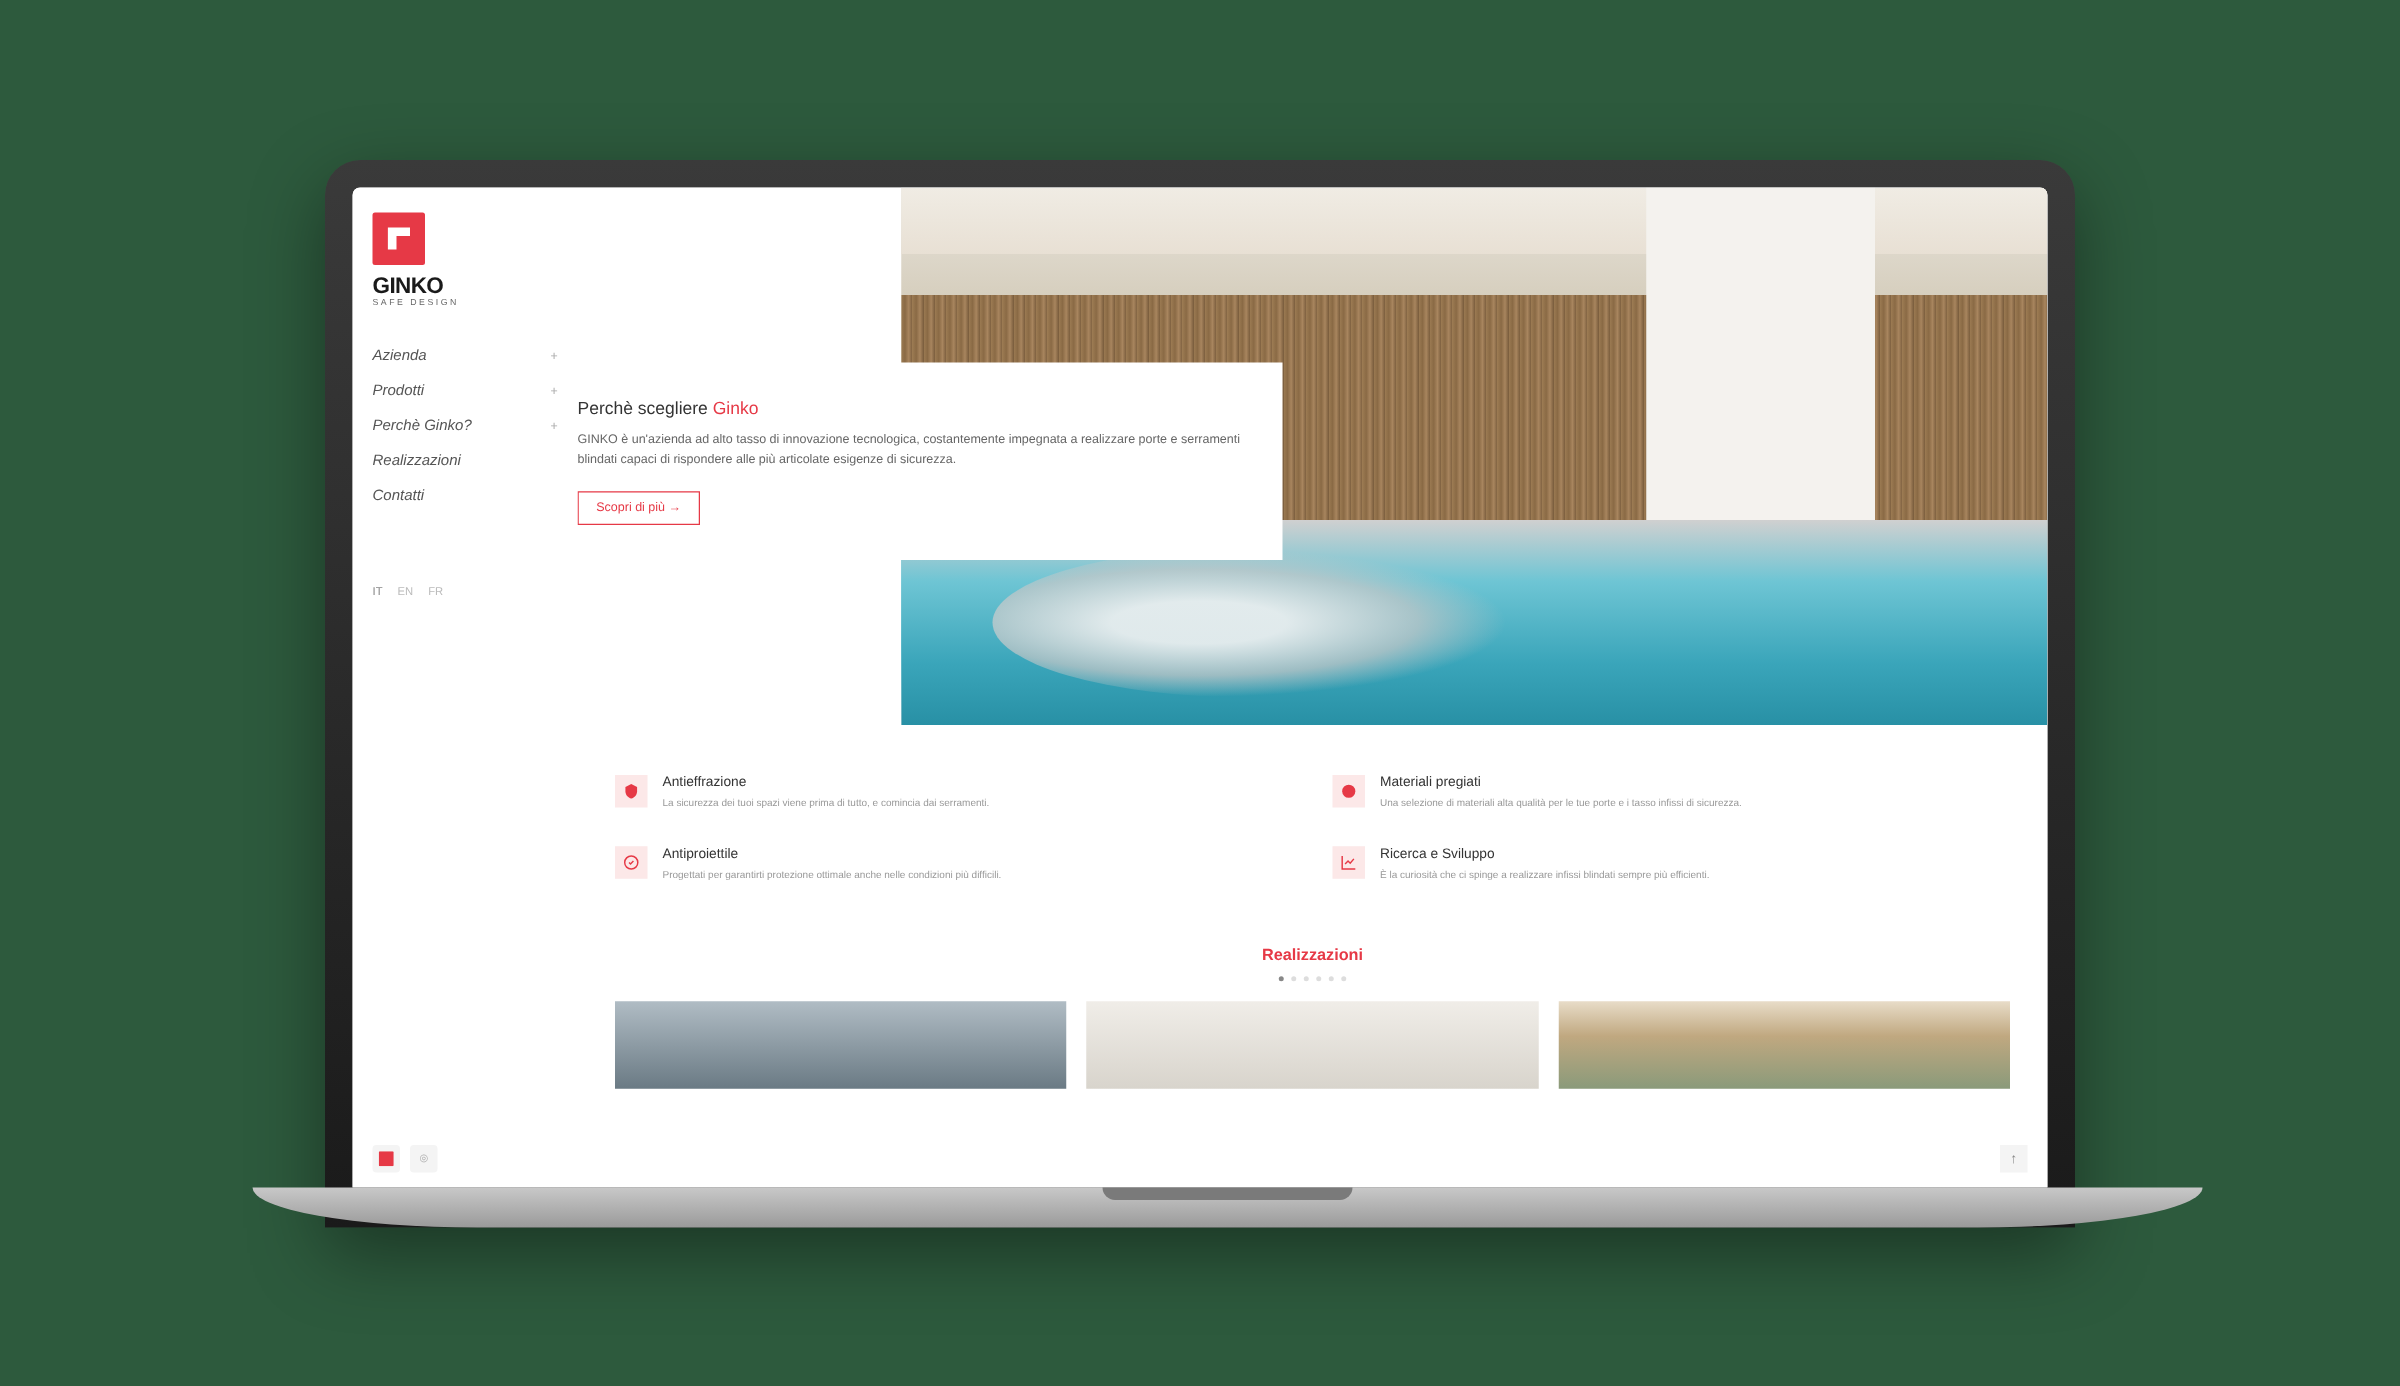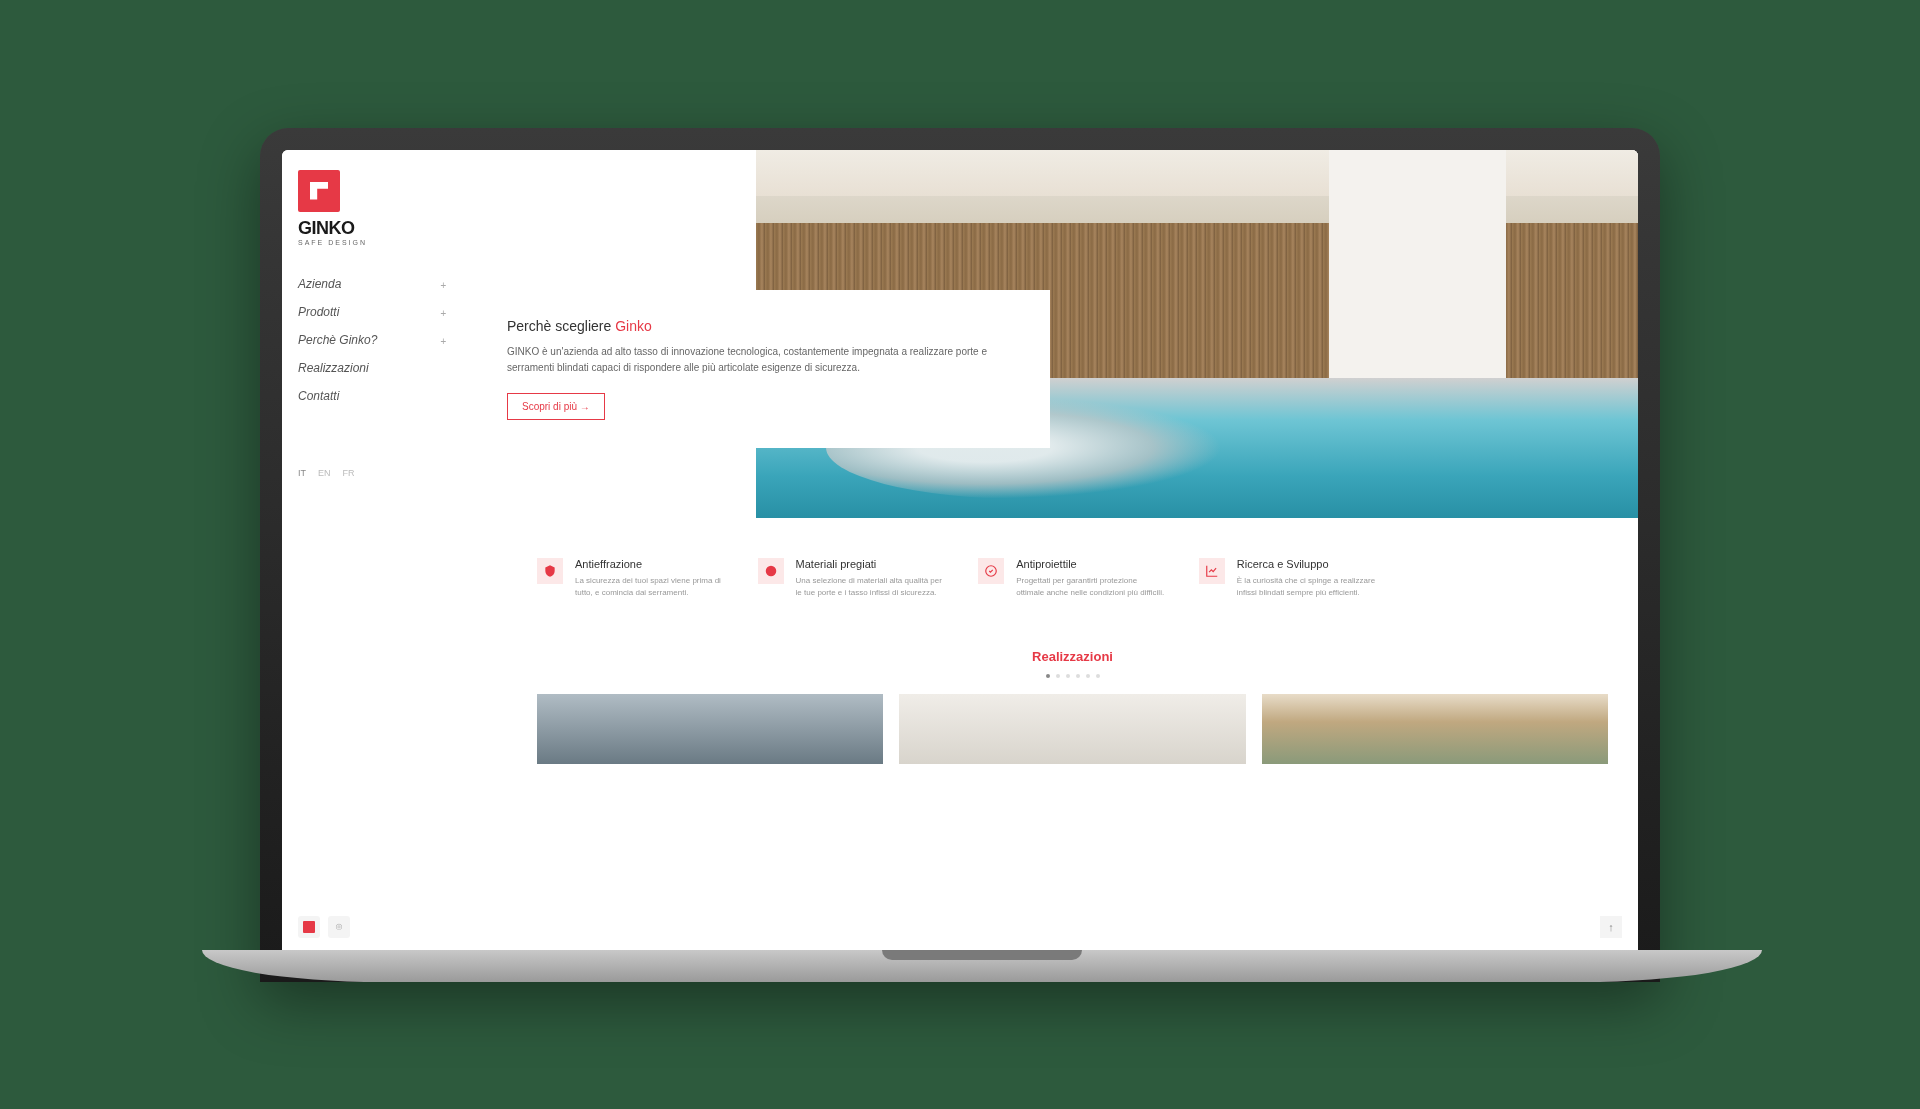--- a/index.html
+++ b/index.html
@@ -44,21 +44,20 @@
   width: 200px;
   height: 10px;
   background: #7a7a7a;
   border-radius: 0 0 10px 10px;
 }
 .page {
   display: flex;
   height: 100%;
   background: #fff;
   position: relative;
-  gap: 45px;
 }
 .sidebar {
   width: 180px;
   padding: 20px 16px;
   flex-shrink: 0;
 }
 .logo {
   margin-bottom: 24px;
 }
 .logo-mark {
@@ -122,21 +121,21 @@
   margin-top: 40px;
 }
 .lang.active { color: #888; }
 .main {
   flex: 1;
   position: relative;
   overflow-y: auto;
 }
 .hero {
   position: relative;
-  height: 368px;
+  height: 430px;
   margin-bottom: 40px;
 }
 .hero-img {
   position: absolute;
   right: 0;
   top: 0;
   width: 78%;
   height: 100%;
   background: linear-gradient(180deg, #e8e4dc 0%, #c9bfa8 35%, #8b7355 45%, #b8a888 55%, #6ec5d4 70%, #4ab5c8 85%, #e0e0e0 100%);
   overflow: hidden;
@@ -211,21 +210,21 @@
   border: 1px solid #e63946;
   color: #e63946;
   font-size: 10px;
   padding: 7px 14px;
   background: transparent;
   cursor: pointer;
   text-align: right;
 }
 .features {
   display: grid;
-  grid-template-columns: repeat(5, 1fr);
+  grid-template-columns: repeat(2, 1fr);
   gap: 28px 32px;
   padding: 0 30px 50px 30px;
 }
 .feature {
   display: flex;
   gap: 12px;
 }
 .feature-icon {
   width: 26px;
   height: 26px;

